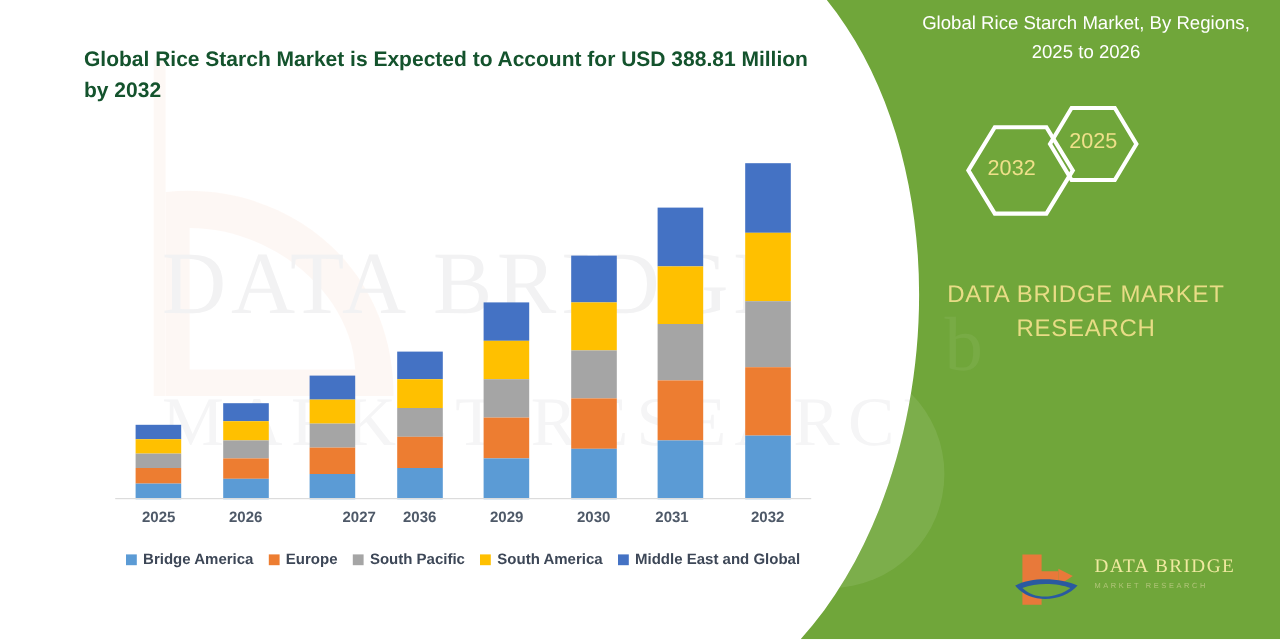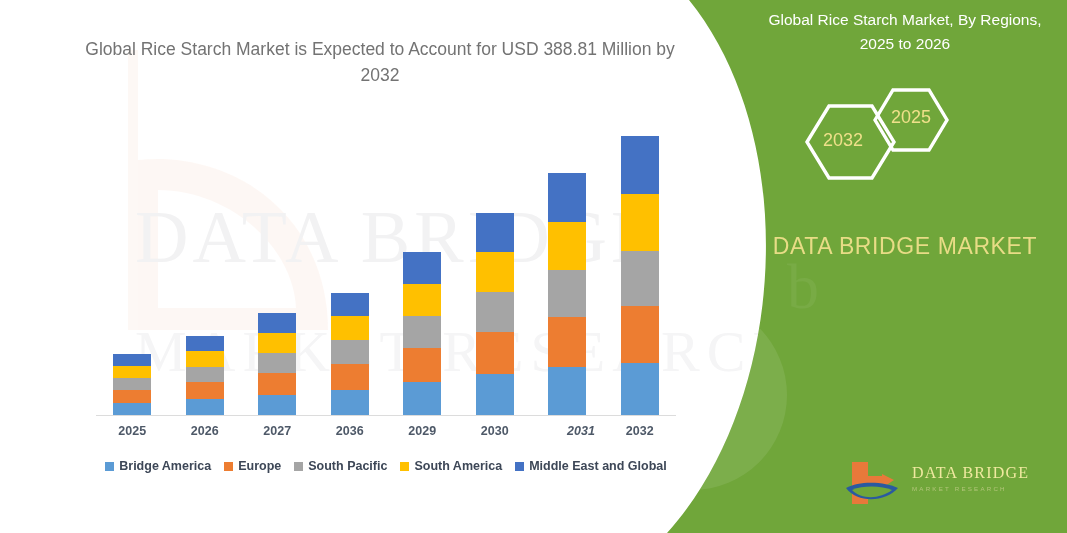--- a/index.html
+++ b/index.html
@@ -29,23 +29,23 @@
   .wm-text2{
     position:absolute;left:135px;top:318px;width:640px;
     font-size:58px;letter-spacing:7px;color:#f5f5f6;
     font-family:"Liberation Serif", serif;
     white-space:nowrap;pointer-events:none;
   }
 
   
   .chart-title{
     position:absolute;left:70px;top:36px;width:620px;
-    text-align:center;
-    font-size:17.5px;line-height:26px;color:#737373;
-    font-family:"Liberation Sans", sans-serif;font-weight:400;
+    text-align:left;
+    font-size:17.5px;line-height:26px;color:#14532d;
+    font-family:"Liberation Sans", sans-serif;font-weight:700;
   }
 
   
   .plot{position:absolute;left:96px;top:104px;width:580px;height:312px;}
   .axis-line{position:absolute;left:96px;top:415px;width:580px;height:1px;background:#dcdcdc;}
 
   .bar{position:absolute;bottom:0;width:38px;display:flex;flex-direction:column-reverse;}
   .seg{width:100%;}
 
   .xlabels{position:absolute;left:96px;top:424px;width:580px;height:22px;}
@@ -86,21 +86,21 @@
     text-align:center;color:#ffffff;font-size:15.5px;line-height:24px;
     font-family:"Liberation Sans", sans-serif;font-weight:400;
   }
   .hexwrap{position:absolute;left:100px;top:80px;width:280px;height:130px;}
   .hex-label{
     position:absolute;color:#efe08a;font-size:18px;
     font-family:"Liberation Sans", sans-serif;
   }
   .brand-name{
     position:absolute;left:100px;top:232px;width:276px;text-align:center;
-    color:#e8dc86;font-size:23px;line-height:28px;letter-spacing:.6px;
+    color:#e8dc86;font-size:20px;line-height:28px;letter-spacing:.6px;
     font-family:"Liberation Sans", sans-serif;
   }
   .logo{position:absolute;left:175px;top:458px;width:200px;height:54px;}
   .logo-text{
     position:absolute;left:70px;top:6px;color:#f0e9a0;font-size:16px;
     letter-spacing:1.2px;font-family:"Liberation Serif", serif;
   }
   .logo-sub{
     position:absolute;left:70px;top:27px;color:#c8cf8f;font-size:6.2px;
     letter-spacing:2.2px;font-family:"Liberation Sans", sans-serif;opacity:.75;
@@ -188,25 +188,25 @@
           <div class="seg" style="height: 55px; background: rgb(165, 165, 165);"></div>
           <div class="seg" style="height: 57px; background: rgb(255, 192, 0);"></div>
           <div class="seg" style="height: 58px; background: rgb(68, 114, 196);"></div>
         </div>
       </div>
     <div class="axis-line"></div>
 
     <div class="xlabels" id="xlabels">
         <div class="xlabel" style="left: 0.25px;">2025</div>
         <div class="xlabel" style="left: 72.75px;">2026</div>
-        <div class="xlabel" style="left: 145.25px;">2027</div>
+        <div class="xlabel" style="left: 145.25px; text-align: right;">2027</div>
         <div class="xlabel" style="left: 217.75px;">2036</div>
         <div class="xlabel" style="left: 290.25px;">2029</div>
         <div class="xlabel" style="left: 362.75px;">2030</div>
-        <div class="xlabel" style="left: 449px; font-style: italic;">2031</div>
+        <div class="xlabel" style="left: 428px;">2031</div>
         <div class="xlabel" style="left: 507.75px;">2032</div>
       </div>
 
     <div class="legend" id="legend">
         <div class="legend-item">
           <span class="swatch" style="background: rgb(91, 155, 213);"></span>
           <span>Bridge America</span>
         </div>
         <div class="legend-item">
           <span class="swatch" style="background: rgb(237, 125, 49);"></span>
@@ -238,20 +238,21 @@
       <svg width="280" height="130" viewBox="0 0 280 130">
         <polygon points="40,62 62,26 105,26 127,62 105,98 62,98" fill="none" stroke="#ffffff" stroke-width="3.4"></polygon>
         <polygon points="108,40 126,10 162,10 180,40 162,70 126,70" fill="none" stroke="#ffffff" stroke-width="3.4"></polygon>
       </svg>
       <div class="hex-label" style="left:56px;top:50px;">2032</div>
       <div class="hex-label" style="left:124px;top:27px;">2025</div>
     </div>
 
     <div class="brand-name">
       <div>DATA BRIDGE MARKET</div>
+      <div>RESEARCH</div>
     </div>
 
     <div class="logo">
       <svg width="62" height="50" viewBox="0 0 62 50">
         <path d="M10 4 L26 4 L26 18 L40 18 L40 30 L26 30 L26 46 L10 46 Z" fill="#e8793a"></path>
         <path d="M40 16 L52 22 L40 30 Z" fill="#e8793a"></path>
         <path d="M4 30 C18 22 44 24 56 30 C44 44 16 46 4 30 Z" fill="#2a5aa0"></path>
         <path d="M10 32 C22 27 40 28 50 32 C38 41 20 42 10 32 Z" fill="#70a63a"></path>
       </svg>
       <div class="logo-text">DATA BRIDGE</div>

